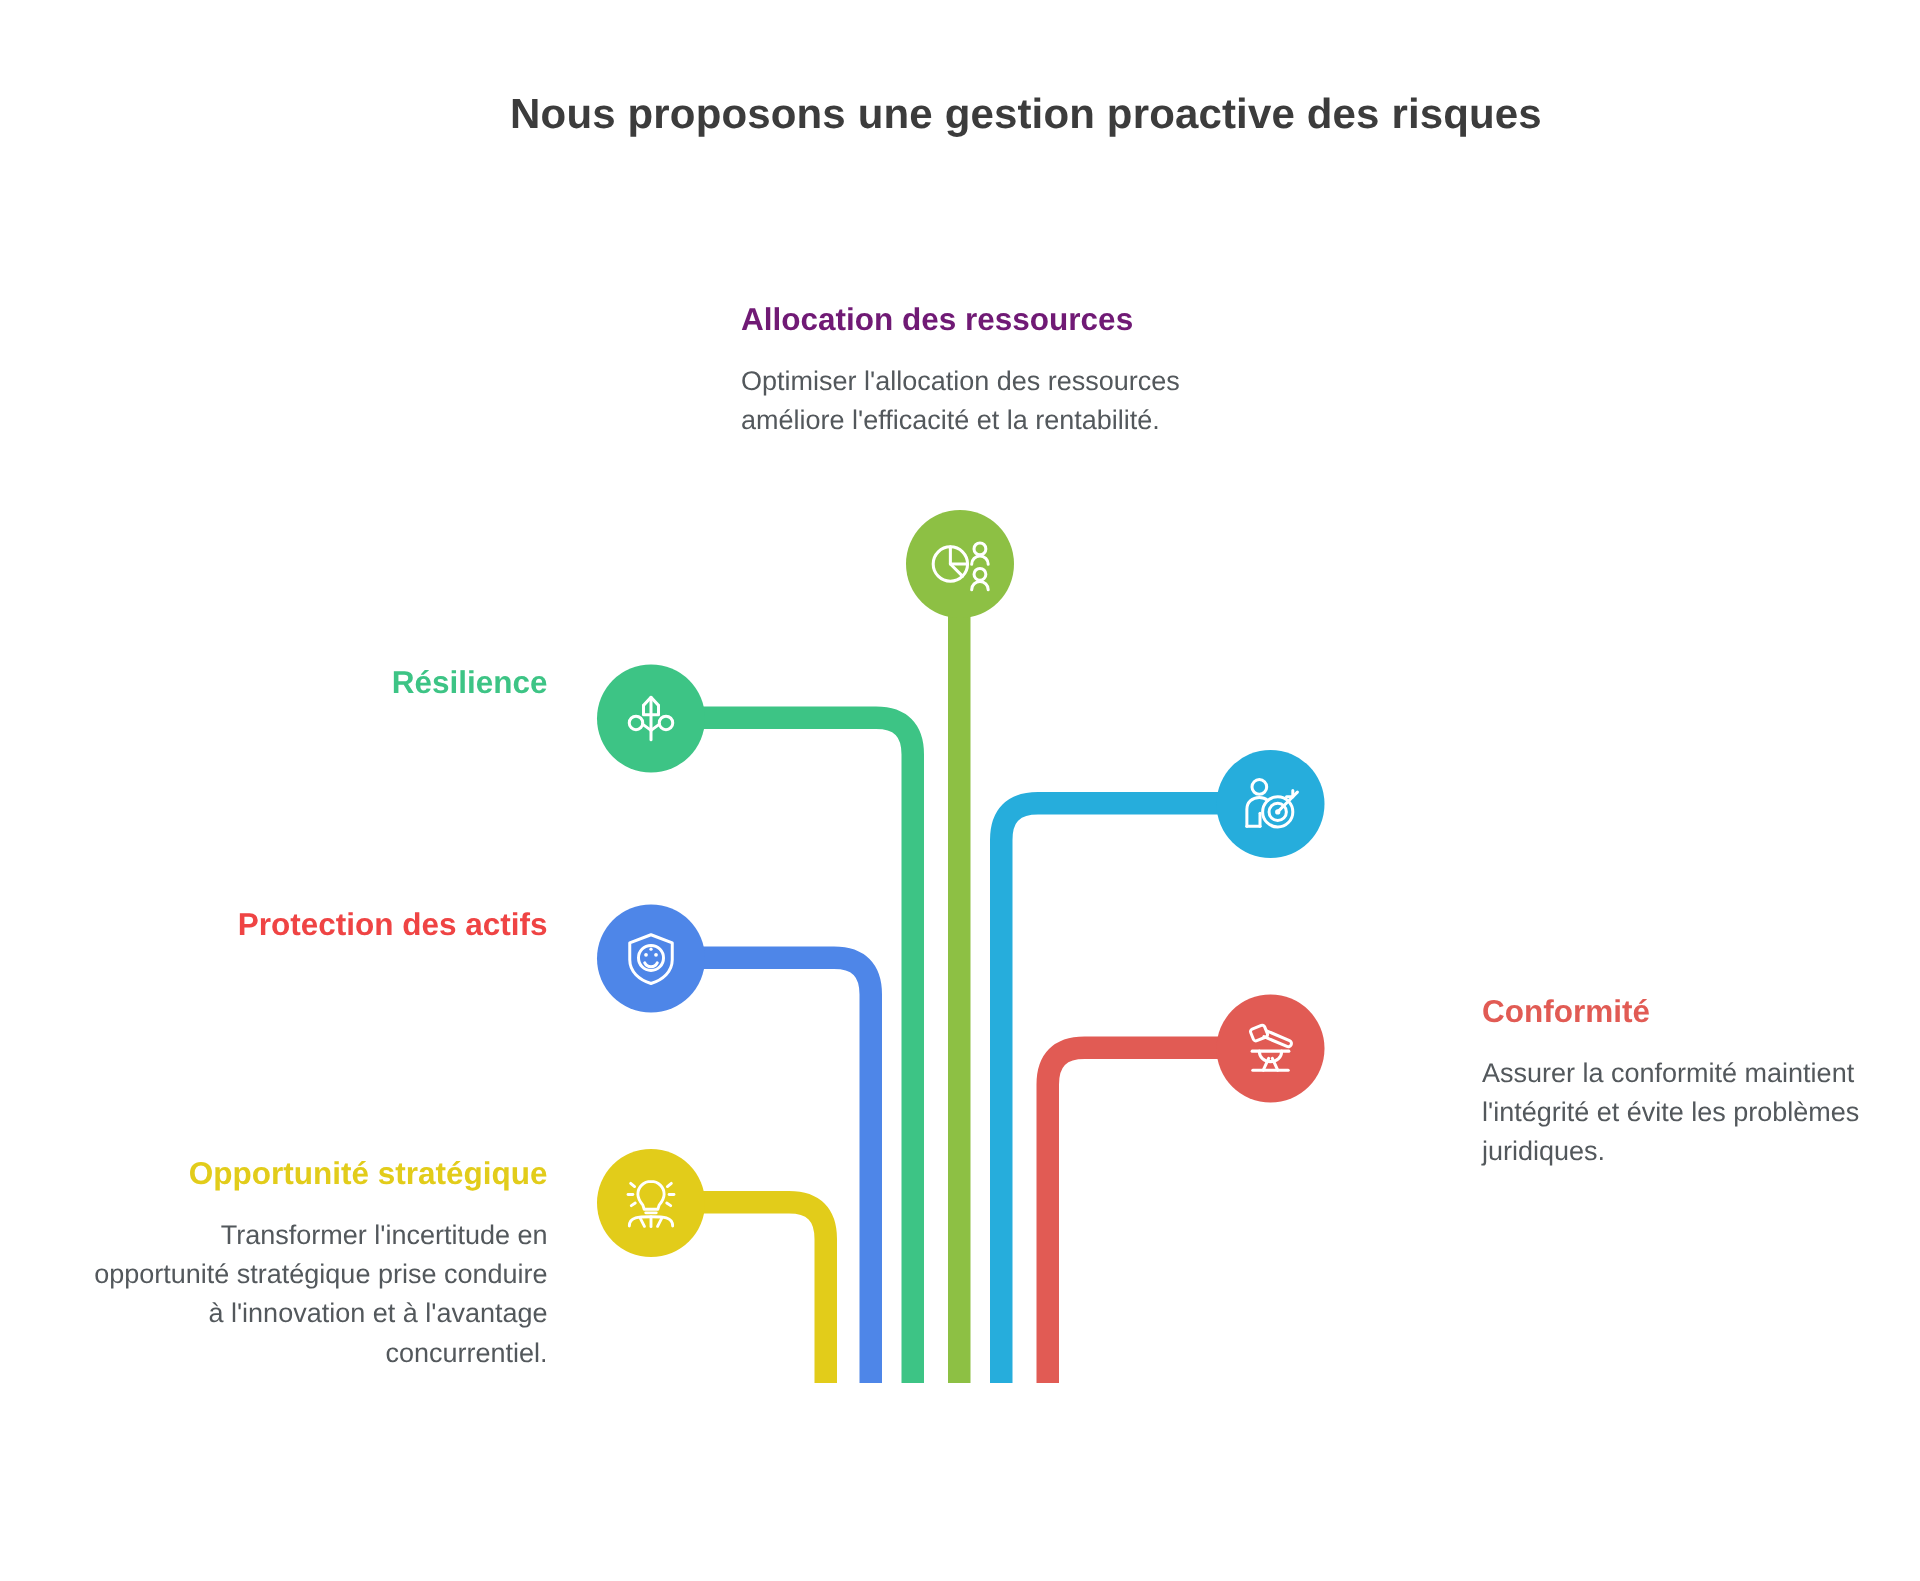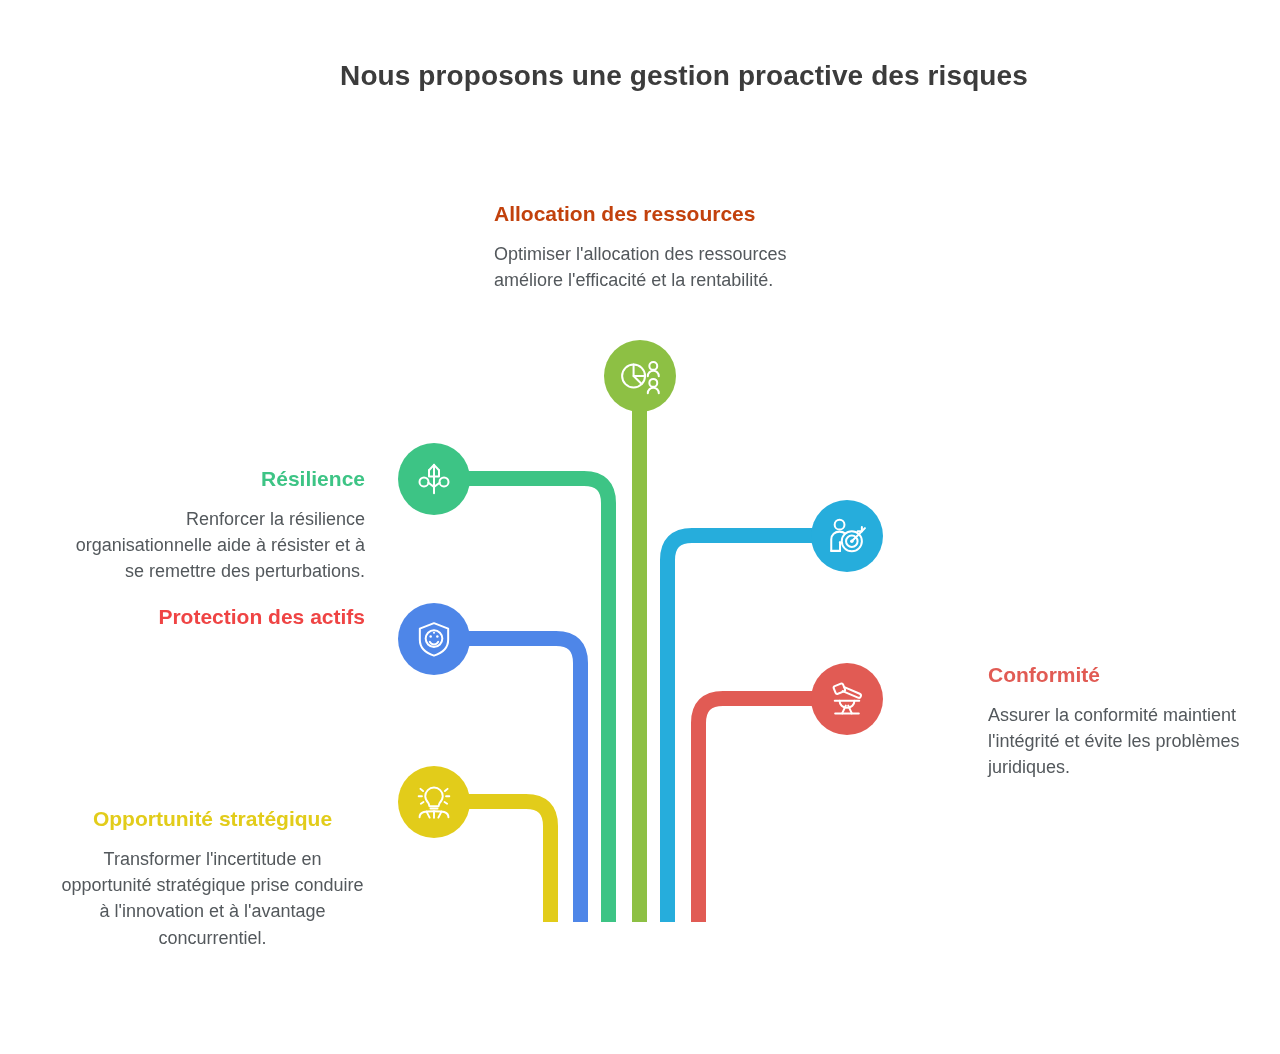--- a/index.html
+++ b/index.html
@@ -61,23 +61,23 @@
     font-size: 18px;
     line-height: 1.45;
     color: #53585c;
     margin: 0;
   }
   .align-right { text-align: right; }
   .align-left  { text-align: left; }
 
   
   #blk-allocation { left: 494px; top: 201px; width: 300px; }
-  #blk-resilience { left: 55px;  top: 443px; width: 310px; margin-top: 23px; }
+  #blk-resilience { left: 55px;  top: 443px; width: 310px; }
   #blk-protection { left: 45px;  top: 604px; width: 320px; }
-  #blk-opportunity{ left: 60px;  top: 806px; width: 305px; text-align: center; }
+  #blk-opportunity{ left: 60px;  top: 770px; width: 305px; }
   #blk-decision   { left: 915px; top: 500px; width: 300px; }
   #blk-conformite { left: 960px; top: 662px; width: 300px; margin-left: 28px; }
 
   
   .bubble {
     position: absolute;
     width: 72px;
     height: 72px;
     border-radius: 50%;
     display: flex;
@@ -109,27 +109,26 @@
     <path d="M 462 638.5 L 556 638.5 Q 580.5 638.5 580.5 663 L 580.5 922" fill="none" stroke="#4E86E8" stroke-width="15" stroke-linecap="butt"></path>
 
     <path d="M 462 801.5 L 526 801.5 Q 550.5 801.5 550.5 826 L 550.5 922" fill="none" stroke="#E2CC1A" stroke-width="15" stroke-linecap="butt"></path>
 
     <path d="M 824 535.5 L 692 535.5 Q 667.5 535.5 667.5 560 L 667.5 922" fill="none" stroke="#26ADDC" stroke-width="15" stroke-linecap="butt"></path>
 
     <path d="M 824 698.5 L 723 698.5 Q 698.5 698.5 698.5 723 L 698.5 922" fill="none" stroke="#E15B54" stroke-width="15" stroke-linecap="butt"></path>
   </svg>
 
   <div class="block align-left" id="blk-allocation">
-    <div class="b-title" style="color:#c2410c">Allocation des ressources</div>
+    <div class="b-title" style="color:#701a75">Allocation des ressources</div>
     <div class="b-body">Optimiser l'allocation des ressources améliore l'efficacité et la rentabilité.</div>
   </div>
 
   <div class="block align-right" id="blk-resilience">
     <div class="b-title" style="color:#3DC485">Résilience</div>
-    <div class="b-body">Renforcer la résilience organisationnelle aide à résister et à se remettre des perturbations.</div>
   </div>
 
   <div class="block align-right" id="blk-protection">
     <div class="b-title" style="color:#ef4444">Protection des actifs</div>
   </div>
 
   <div class="block align-right" id="blk-opportunity">
     <div class="b-title" style="color:#E2CC1A">Opportunité stratégique</div>
     <div class="b-body">Transformer l'incertitude en opportunité stratégique prise conduire à l'innovation et à l'avantage concurrentiel.</div>
   </div>

